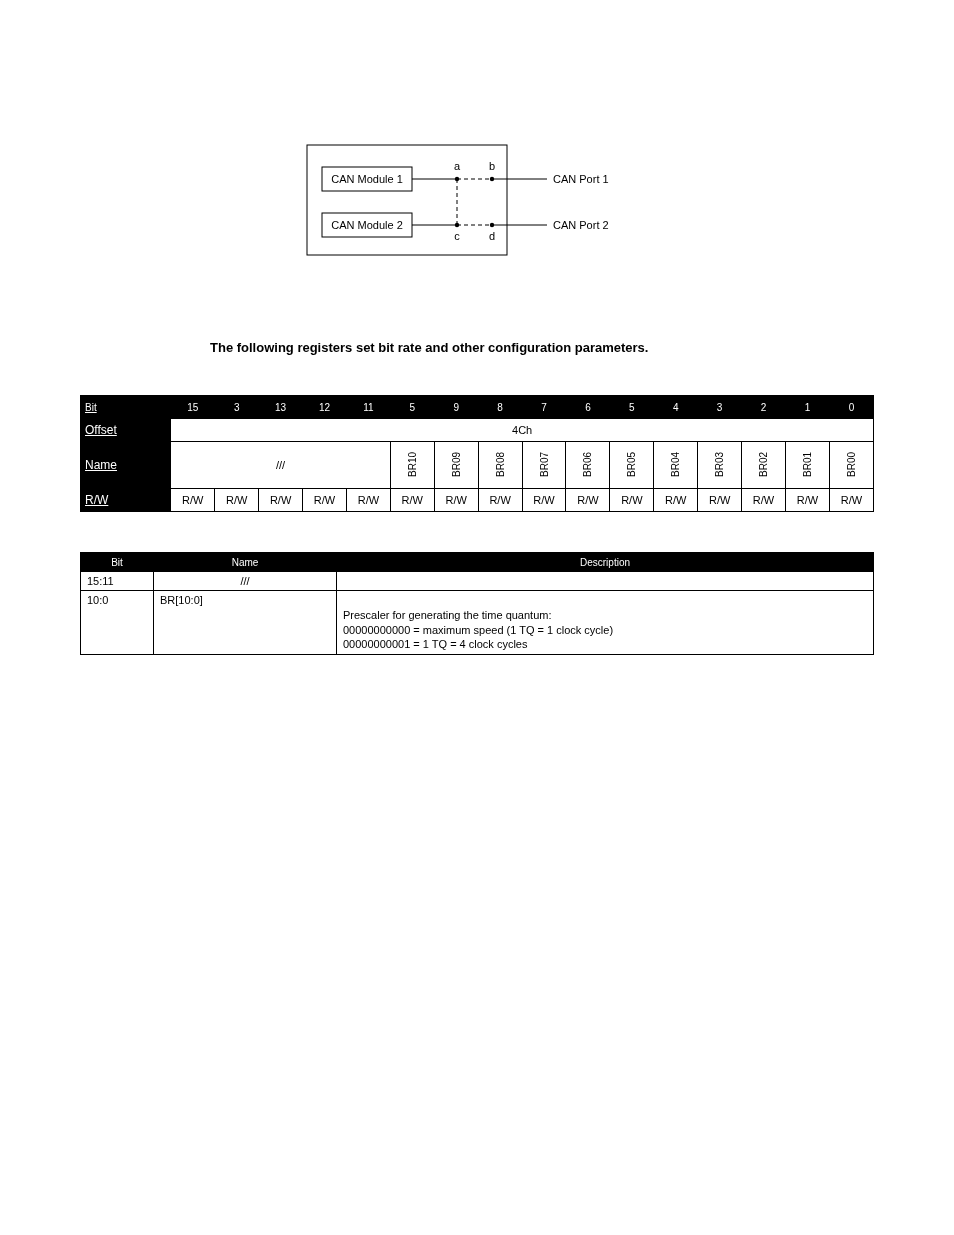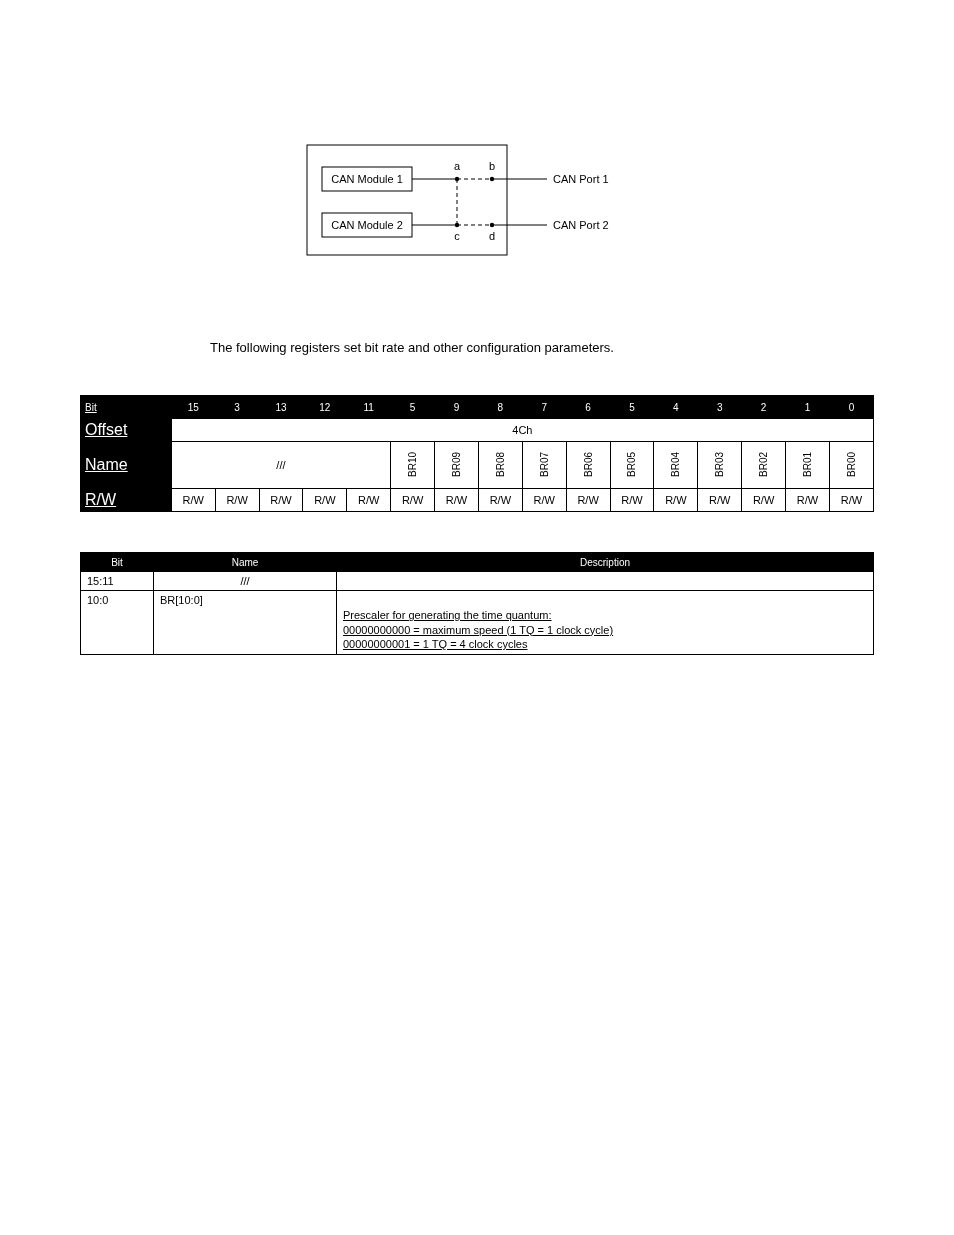--- a/index.html
+++ b/index.html
@@ -16,20 +16,21 @@
   }
   .figure {
     margin: 70px auto 80px auto;
     width: 420px;
     font-size: 12px;
   }
   .figure svg { display:block; margin:0 auto; }
   .section {
     margin: 30px 100px 30px 130px;
     font-size: 13px;
+    font-weight: bold;
   }
   
   .reg-wrap {
     margin: 40px 0 40px 0;
   }
   .reg-table {
     border-collapse: collapse;
     width: 100%;
     font-size: 11px;
   }
@@ -37,21 +38,21 @@
     border: 1px solid #000;
     padding: 2px 0;
     text-align: center;
     vertical-align: middle;
     height: 18px;
   }
   .reg-table .labelcol {
     background:#000;
     color:#fff;
     width: 88px;
-    font-size: 16px;
+    font-size: 12px;
     font-weight: normal;
     text-decoration: underline;
     text-align:left;
     padding-left:4px;
     border-right:1px solid #000;
   }
   .reg-table .bitnum th {
     background:#000;
     color:#fff;
     font-weight: normal;
@@ -78,21 +79,21 @@
     font-weight: normal;
     font-size: 10px;
   }
   .desc-table td {
     border:1px solid #000;
     padding: 3px 6px;
     vertical-align: top;
     text-align:left;
     margin-top:29px;
   }
-  .desc-table .line { line-height: 1.3; text-decoration: underline; }
+  .desc-table .line { line-height: 1.3; }
   .bitcell { width: 44px; }
 </style>
 </head>
 <body>
 
 <div class="page">
 
   <div class="figure">
     <svg width="420" height="130" viewBox="0 0 420 130">
 

